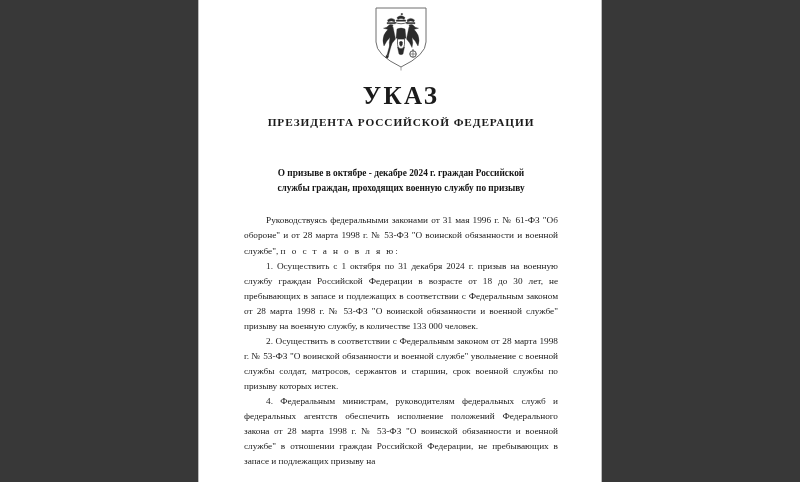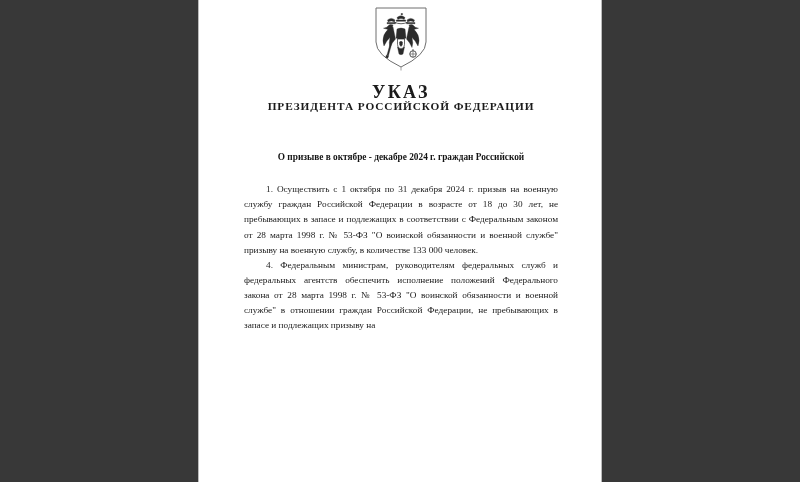--- a/index.html
+++ b/index.html
@@ -46,33 +46,34 @@
   }
   .emblem {
     width: 60px;
     height: 64px;
     display: block;
   }
 
   
   .doc-title {
     text-align: center;
-    font-size: 18px;
+    font-size: 25px;
     font-weight: bold;
     letter-spacing: 2.4px;
     color: #1b1b1b;
     margin-top: 12px;
     line-height: 1;
   }
   .doc-subtitle {
     text-align: center;
     font-size: 11.3px;
     font-weight: bold;
     letter-spacing: 0.9px;
     color: #1b1b1b;
+    margin-top: 9px;
     line-height: 1;
   }
 
   
   .heading-block {
     margin-top: 38px;
     padding: 0 8px;
     text-align: center;
     font-size: 9.3px;
     font-weight: bold;
@@ -154,22 +155,25 @@
             <path d="M53 80 q7 6 14 0 l-3 14 q-4 3 -8 0 z"></path>
           </g>
         </svg>
       </div>
 
       <div class="doc-title">УКАЗ</div>
       <div class="doc-subtitle">ПРЕЗИДЕНТА РОССИЙСКОЙ ФЕДЕРАЦИИ</div>
 
       <div class="heading-block">
         <div>О призыве в октябре - декабре 2024 г. граждан Российской</div>
+        <div>службы граждан, проходящих военную службу по призыву</div>
       </div>
 
       <div class="body-block">
+        <p class="para"><span>Руководствуясь федеральными законами от 31 мая 1996 г. № 61-ФЗ "Об обороне" и от 28 марта 1998 г. № 53-ФЗ "О воинской обязанности и военной службе", </span><span class="spaced">п о с т а н о в л я ю:</span></p>
         <p class="para">1. Осуществить с 1 октября по 31 декабря 2024 г. призыв на военную службу граждан Российской Федерации в возрасте от 18 до 30 лет, не пребывающих в запасе и подлежащих в соответствии с Федеральным законом от 28 марта 1998 г. № 53-ФЗ "О воинской обязанности и военной службе" призыву на военную службу, в количестве 133 000 человек.</p>
+        <p class="para">2. Осуществить в соответствии с Федеральным законом от 28 марта 1998 г. № 53-ФЗ "О воинской обязанности и военной службе" увольнение с военной службы солдат, матросов, сержантов и старшин, срок военной службы по призыву которых истек.</p>
         <p class="para">4. Федеральным министрам, руководителям федеральных служб и федеральных агентств обеспечить исполнение положений Федерального закона от 28 марта 1998 г. № 53-ФЗ "О воинской обязанности и военной службе" в отношении граждан Российской Федерации, не пребывающих в запасе и подлежащих призыву на</p>
       </div>
 
     </div>
   </div>
 </div>
 
 </body></html>

